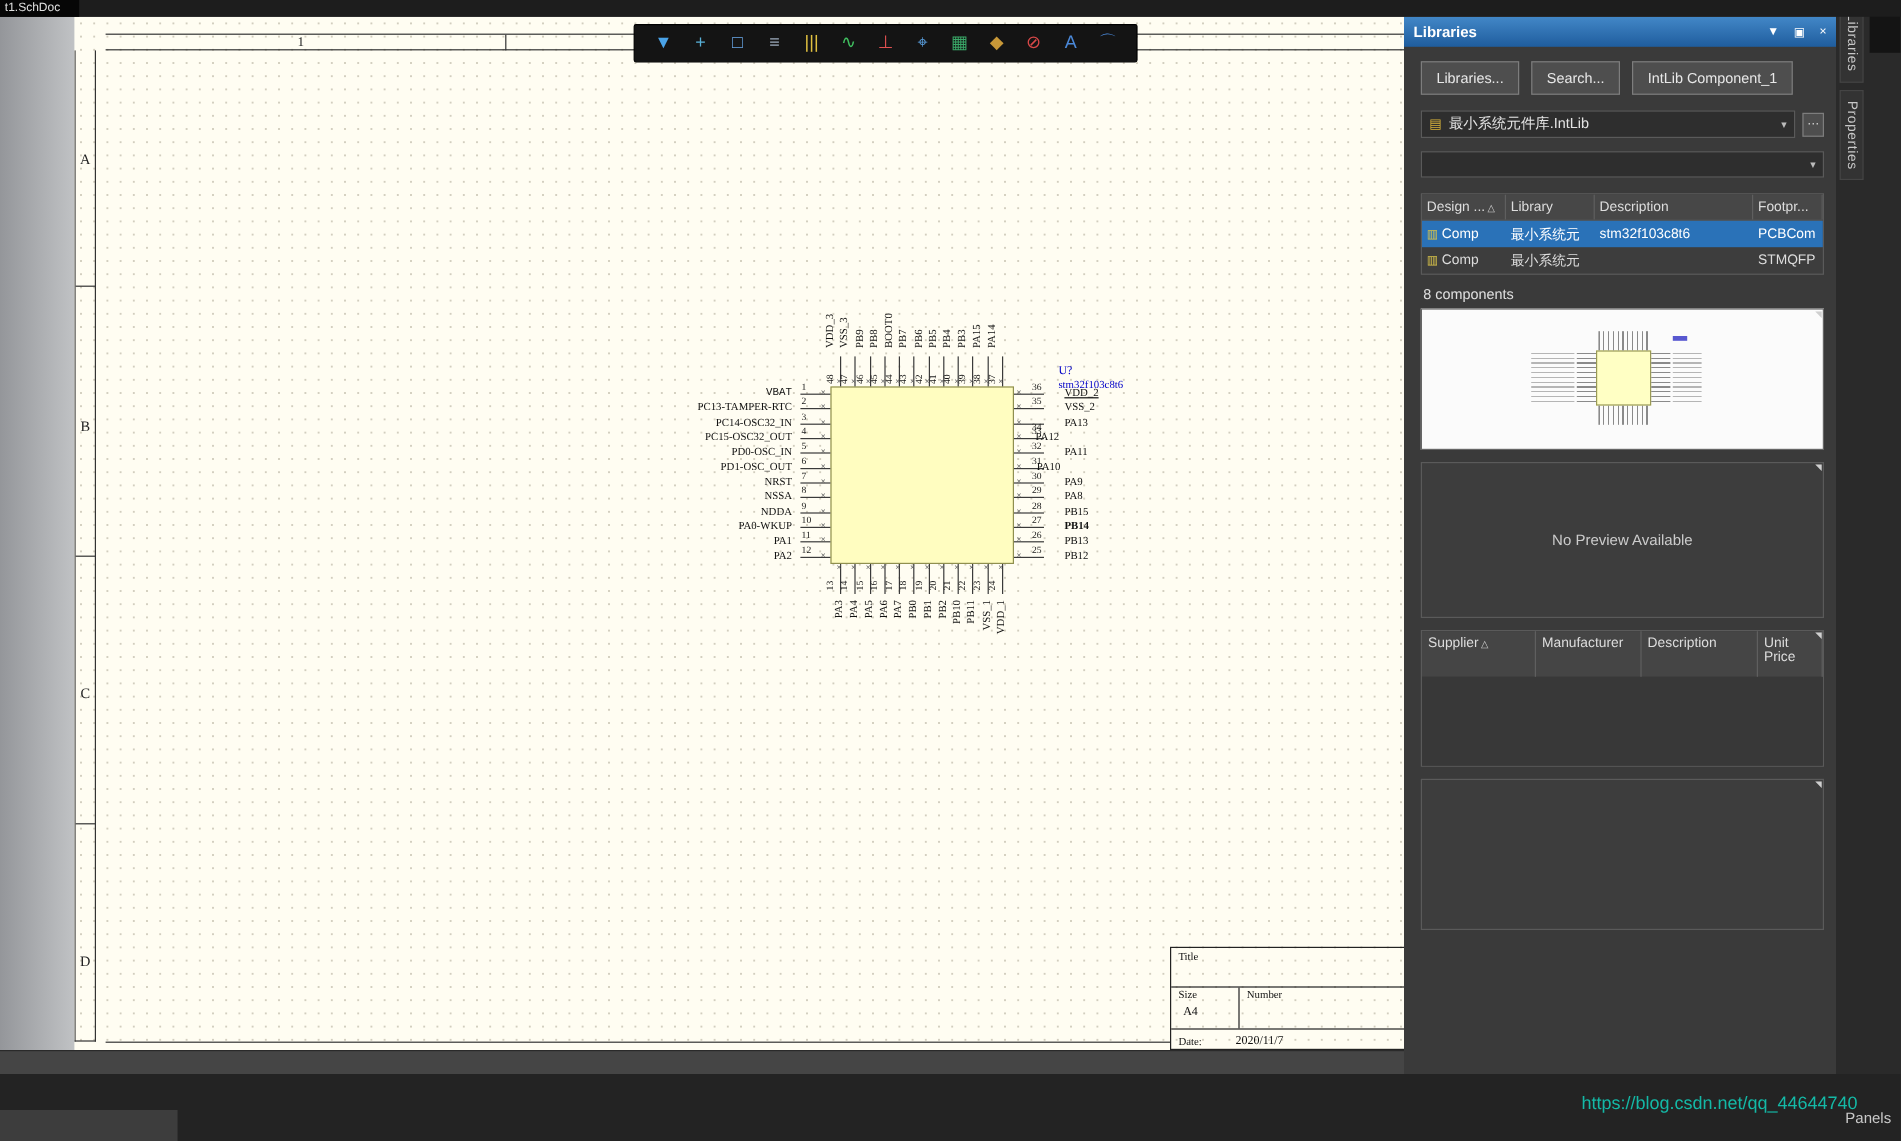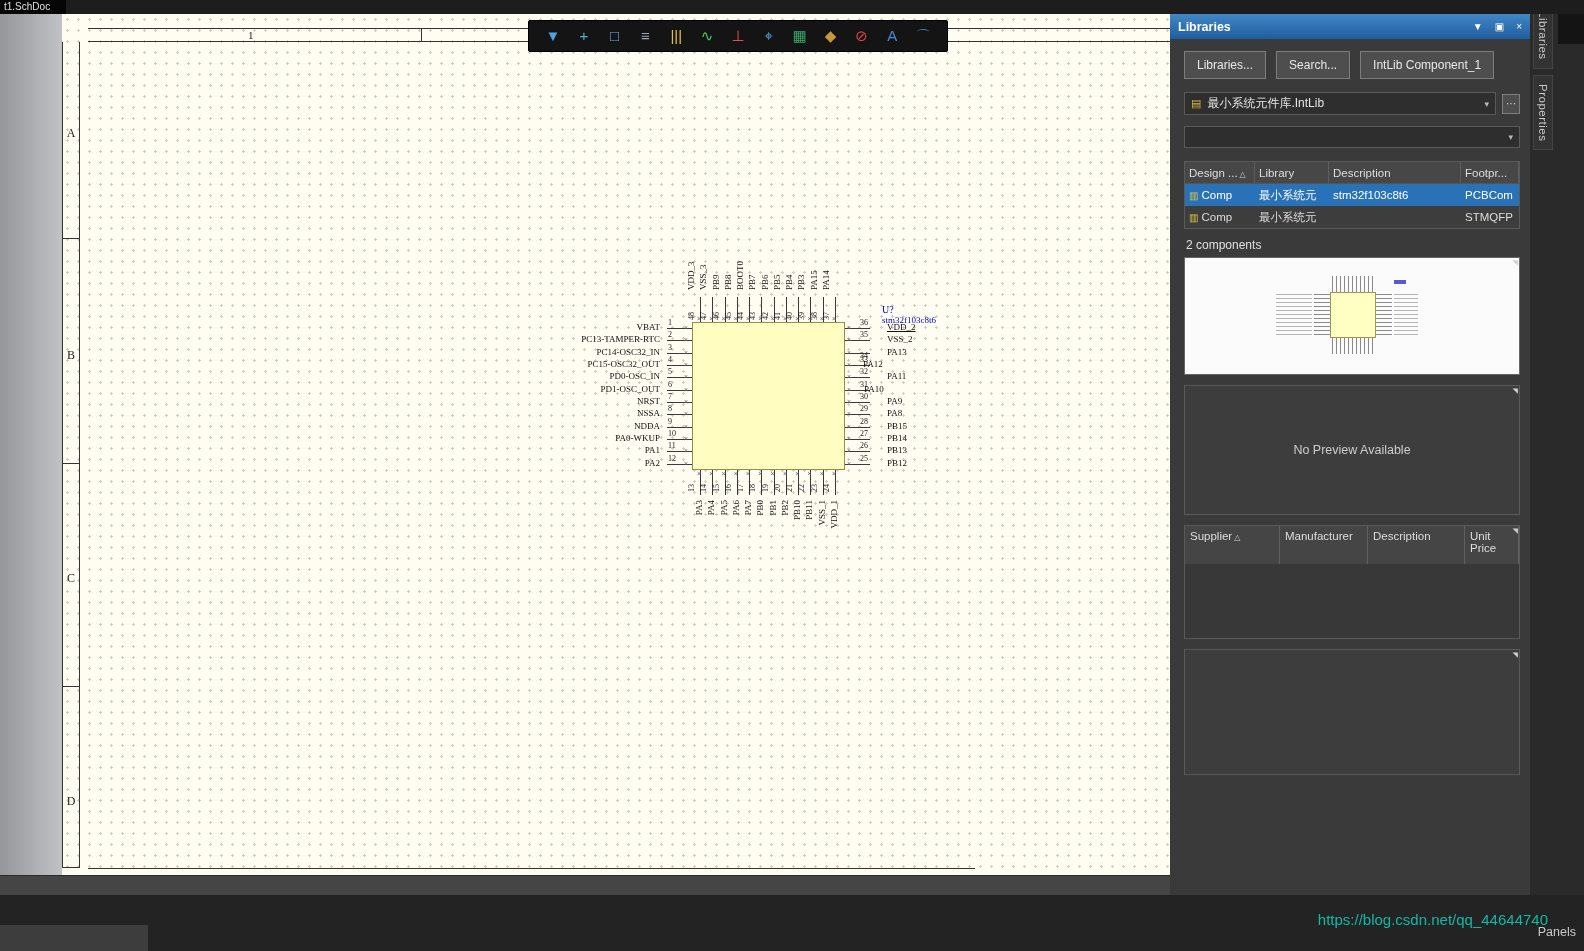--- a/index.html
+++ b/index.html
@@ -139,21 +139,21 @@
           <div class="zone-div" style="top: 644px;"></div>
         </div>
       <div class="frame-bottom"></div>
 
       <div id="chipLayer">
           <span class="chip-body" style="left: 630px; top: 308px; width: 153px; height: 148px;"></span>
           <span class="chip-des" style="left: 820px; top: 291px;">U?</span>
           <span class="chip-cmt" style="left: 820px; top: 302px;">stm32f103c8t6</span>
           <span class="pin-line" style="left: 605px; top: 314px; width: 25px; height: 1px;"></span>
           <span class="pin-num" style="left: 606px; top: 305px;">1</span>
-          <span class="pin-label ralign" style="left: 412px; top: 308px; width: 186px;">VBAT</span>
+          <span class="pin-label ralign" style="left: 412px; top: 308px; width: 186px; font-family: Liberation Mono, monospace;">VBAT</span>
           <span class="pin-x" style="left: 622px; top: 310px;">×</span>
           <span class="pin-line" style="left: 605px; top: 326.33px; width: 25px; height: 1px;"></span>
           <span class="pin-num" style="left: 606px; top: 317.33px;">2</span>
           <span class="pin-label ralign" style="left: 412px; top: 320.33px; width: 186px;">PC13-TAMPER-RTC</span>
           <span class="pin-x" style="left: 622px; top: 322.33px;">×</span>
           <span class="pin-line" style="left: 605px; top: 338.66px; width: 25px; height: 1px;"></span>
           <span class="pin-num" style="left: 606px; top: 329.66px;">3</span>
           <span class="pin-label ralign" style="left: 412px; top: 332.66px; width: 186px;">PC14-OSC32_IN</span>
           <span class="pin-x" style="left: 622px; top: 334.66px;">×</span>
           <span class="pin-line" style="left: 605px; top: 350.99px; width: 25px; height: 1px;"></span>
@@ -223,21 +223,21 @@
           <span class="pin-line" style="left: 783px; top: 400.31px; width: 25px; height: 1px;"></span>
           <span class="pin-num rnum" style="left: 785px; top: 391.31px;">29</span>
           <span class="pin-label" style="left: 825px; top: 394.31px;">PA8</span>
           <span class="pin-x" style="left: 785px; top: 396.31px;">×</span>
           <span class="pin-line" style="left: 783px; top: 412.64px; width: 25px; height: 1px;"></span>
           <span class="pin-num rnum" style="left: 785px; top: 403.64px;">28</span>
           <span class="pin-label" style="left: 825px; top: 406.64px;">PB15</span>
           <span class="pin-x" style="left: 785px; top: 408.64px;">×</span>
           <span class="pin-line" style="left: 783px; top: 424.97px; width: 25px; height: 1px;"></span>
           <span class="pin-num rnum" style="left: 785px; top: 415.97px;">27</span>
-          <span class="pin-label" style="left: 825px; top: 418.97px;">PB14</span>
+          <span class="pin-label" style="left: 825px; top: 418.97px; font-weight: bold;">PB14</span>
           <span class="pin-x" style="left: 785px; top: 420.97px;">×</span>
           <span class="pin-line" style="left: 783px; top: 437.3px; width: 25px; height: 1px;"></span>
           <span class="pin-num rnum" style="left: 785px; top: 428.3px;">26</span>
           <span class="pin-label" style="left: 825px; top: 431.3px;">PB13</span>
           <span class="pin-x" style="left: 785px; top: 433.3px;">×</span>
           <span class="pin-line" style="left: 783px; top: 449.63px; width: 25px; height: 1px;"></span>
           <span class="pin-num rnum" style="left: 785px; top: 440.63px;">25</span>
           <span class="pin-label" style="left: 825px; top: 443.63px;">PB12</span>
           <span class="pin-x" style="left: 785px; top: 445.63px;">×</span>
           <span class="pin-line" style="left: 638px; top: 283px; width: 1px; height: 25px;"></span>
@@ -331,20 +331,36 @@
           <span class="pin-line" style="left: 760.7px; top: 456px; width: 1px; height: 25px;"></span>
           <span class="pin-num rot" style="left: 756.7px; top: 470px;">23</span>
           <span class="pin-label vrot" style="left: 755.7px; top: 486px;">VSS_1</span>
           <span class="pin-x" style="left: 757.7px; top: 456px;">×</span>
           <span class="pin-line" style="left: 772.97px; top: 456px; width: 1px; height: 25px;"></span>
           <span class="pin-num rot" style="left: 768.97px; top: 470px;">24</span>
           <span class="pin-label vrot" style="left: 767.97px; top: 486px;">VDD_1</span>
           <span class="pin-x" style="left: 769.97px; top: 456px;">×</span>
         </div>
 
+      <div class="titleblock">
+        <div class="tb-r1"><span class="tb-lab">Title</span></div>
+        <div class="tb-r2">
+          <div class="tb-c1">
+            <div class="tb-lab">Size</div>
+            <div class="tb-val">A4</div>
+          </div>
+          <div class="tb-c2">
+            <div class="tb-lab">Number</div>
+          </div>
+        </div>
+        <div class="tb-r3">
+          <span class="tb-lab">Date:</span>
+          <span class="tb-val">2020/11/7</span>
+        </div>
+      </div>
     </div>
 
     <div class="floating-toolbar" id="toolbar">
         <span class="tb-icon" style="color: rgb(74, 163, 232);">▼</span>
         <span class="tb-icon" style="color: rgb(88, 176, 216);">+</span>
         <span class="tb-icon" style="color: rgb(106, 168, 232);">□</span>
         <span class="tb-icon" style="color: rgb(154, 168, 184);">≡</span>
         <span class="tb-icon" style="color: rgb(224, 192, 64);">|||</span>
         <span class="tb-icon" style="color: rgb(64, 192, 96);">∿</span>
         <span class="tb-icon" style="color: rgb(224, 80, 80);">⊥</span>
@@ -410,21 +426,21 @@
           </div>
           <div class="ct-row">
             <div class="ct-cell"><span class="comp-icon">▥</span>Comp</div>
             <div class="ct-cell">最小系统元</div>
             <div class="ct-cell"></div>
             <div class="ct-cell">STMQFP</div>
           </div>
         </div>
     </div>
 
-    <div class="comp-count">2 components</div>
+    <div class="comp-count">8 components</div>
 
     <div class="preview-box">
       <div class="mini-chip">
         <div class="mini-hatch mh-ltxt"></div>
         <div class="mini-hatch mh-l"></div>
         <div class="mini-body"></div>
         <div class="mini-hatch mh-r"></div>
         <div class="mini-hatch mh-rtxt"></div>
         <div class="mini-hatch mh-t"></div>
         <div class="mini-hatch mh-b"></div>

